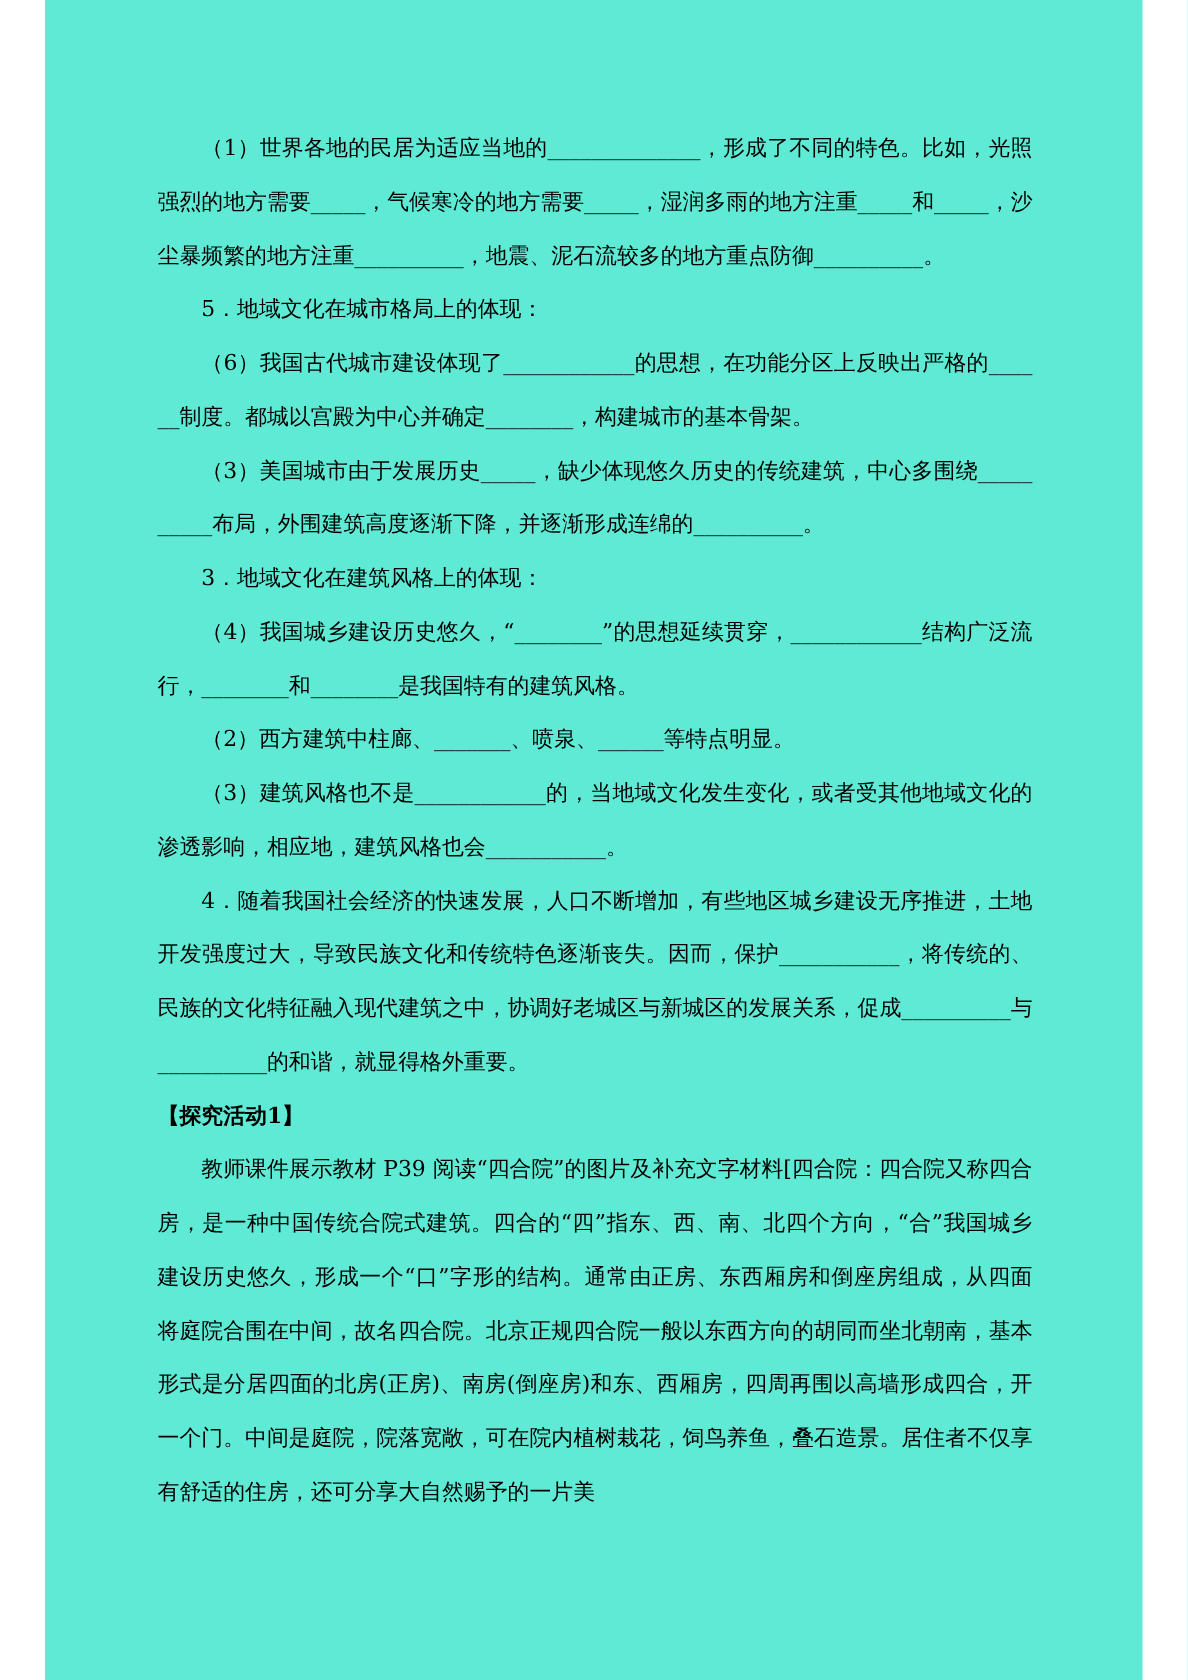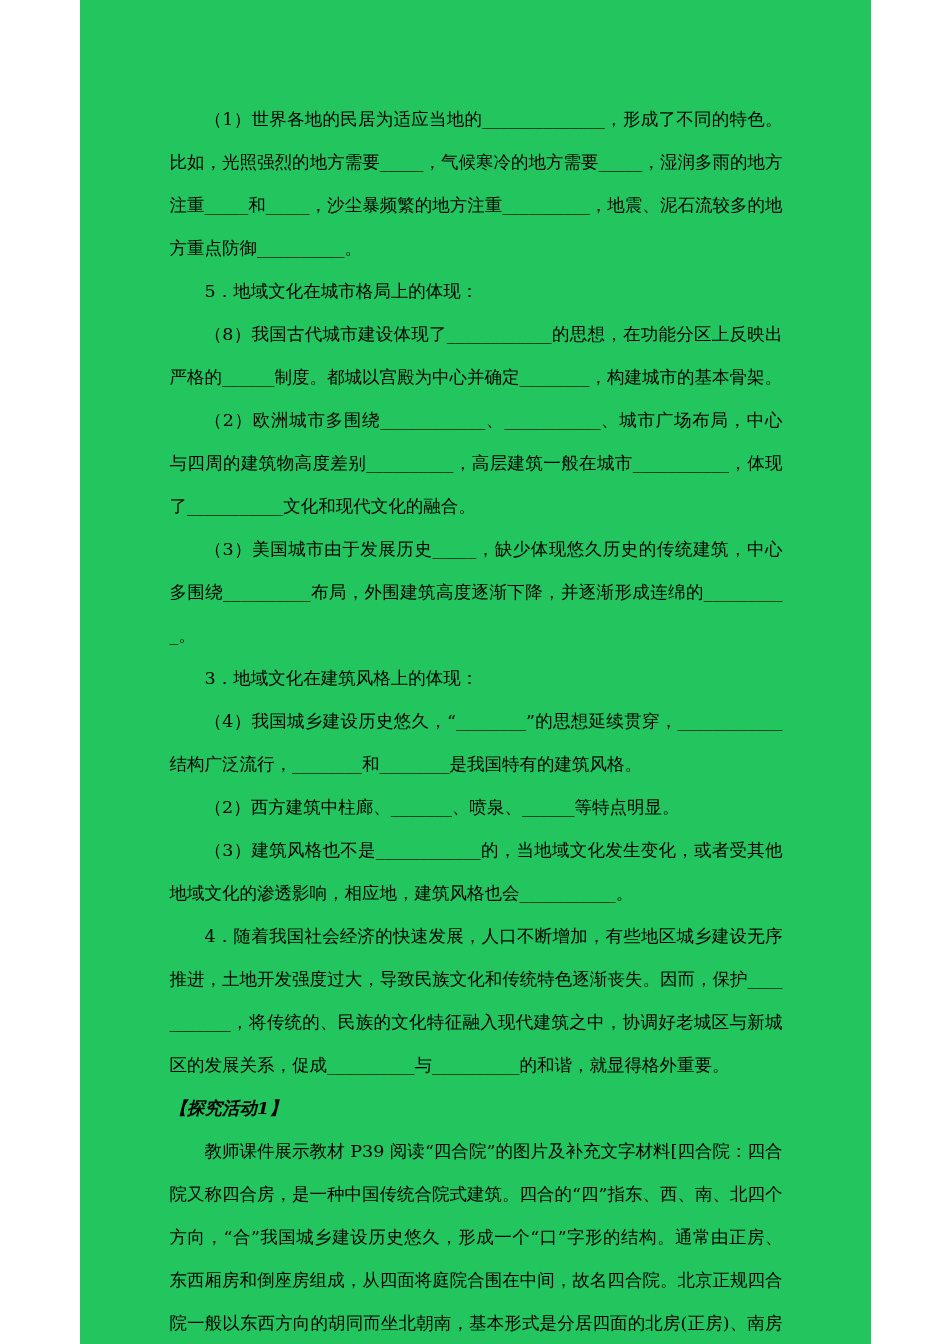--- a/index.html
+++ b/index.html
@@ -2,55 +2,53 @@
 <html><head>
 <meta charset="utf-8">
 <style>
   html, body {
     margin: 0;
     padding: 0;
     background: #ffffff;
   }
   .page {
     position: relative;
-    width: 791px;
+    width: 878px;
     height: 1344px;
     margin: 0 auto;
-    background: #22c55e;
+    background: #5eead4;
     box-sizing: border-box;
     padding: 98px 88px 0 90px;
     font-family: "DejaVu Serif", "Liberation Serif", serif;
     font-size: 17.5px;
     line-height: 43px;
     color: #000000;
     overflow: hidden;
   }
   .para {
     margin: 0;
     text-align: justify;
     text-indent: 2em;
     word-break: break-all;
   }
   .para.no-indent {
     text-indent: 0;
-    font-style: italic;
   }
   .para.bold {
     font-weight: bold;
   }
 </style>
 </head>
 <body>
 
 <div class="page">
 
   <p class="para">（1）世界各地的民居为适应当地的______________，形成了不同的特色。比如，光照强烈的地方需要_____，气候寒冷的地方需要_____，湿润多雨的地方注重_____和_____，沙尘暴频繁的地方注重__________，地震、泥石流较多的地方重点防御__________。</p>
   <p class="para">5．地域文化在城市格局上的体现：</p>
-  <p class="para">（8）我国古代城市建设体现了____________的思想，在功能分区上反映出严格的______制度。都城以宫殿为中心并确定________，构建城市的基本骨架。</p>
-  <p class="para">（2）欧洲城市多围绕____________、___________、城市广场布局，中心与四周的建筑物高度差别__________，高层建筑一般在城市___________，体现了___________文化和现代文化的融合。</p>
+  <p class="para">（6）我国古代城市建设体现了____________的思想，在功能分区上反映出严格的______制度。都城以宫殿为中心并确定________，构建城市的基本骨架。</p>
   <p class="para">（3）美国城市由于发展历史_____，缺少体现悠久历史的传统建筑，中心多围绕__________布局，外围建筑高度逐渐下降，并逐渐形成连绵的__________。</p>
   <p class="para">3．地域文化在建筑风格上的体现：</p>
   <p class="para">（4）我国城乡建设历史悠久，“________”的思想延续贯穿，____________结构广泛流行，________和________是我国特有的建筑风格。</p>
   <p class="para">（2）西方建筑中柱廊、_______、喷泉、______等特点明显。</p>
   <p class="para">（3）建筑风格也不是____________的，当地域文化发生变化，或者受其他地域文化的渗透影响，相应地，建筑风格也会___________。</p>
   <p class="para">4．随着我国社会经济的快速发展，人口不断增加，有些地区城乡建设无序推进，土地开发强度过大，导致民族文化和传统特色逐渐丧失。因而，保护___________，将传统的、民族的文化特征融入现代建筑之中，协调好老城区与新城区的发展关系，促成__________与__________的和谐，就显得格外重要。</p>
   <p class="para no-indent bold">【探究活动1】</p>
   <p class="para">教师课件展示教材 P39 阅读“四合院”的图片及补充文字材料[四合院：四合院又称四合房，是一种中国传统合院式建筑。四合的“四”指东、西、南、北四个方向，“合”我国城乡建设历史悠久，形成一个“口”字形的结构。通常由正房、东西厢房和倒座房组成，从四面将庭院合围在中间，故名四合院。北京正规四合院一般以东西方向的胡同而坐北朝南，基本形式是分居四面的北房(正房)、南房(倒座房)和东、西厢房，四周再围以高墙形成四合，开一个门。中间是庭院，院落宽敞，可在院内植树栽花，饲鸟养鱼，叠石造景。居住者不仅享有舒适的住房，还可分享大自然赐予的一片美</p>
 
 </div>

